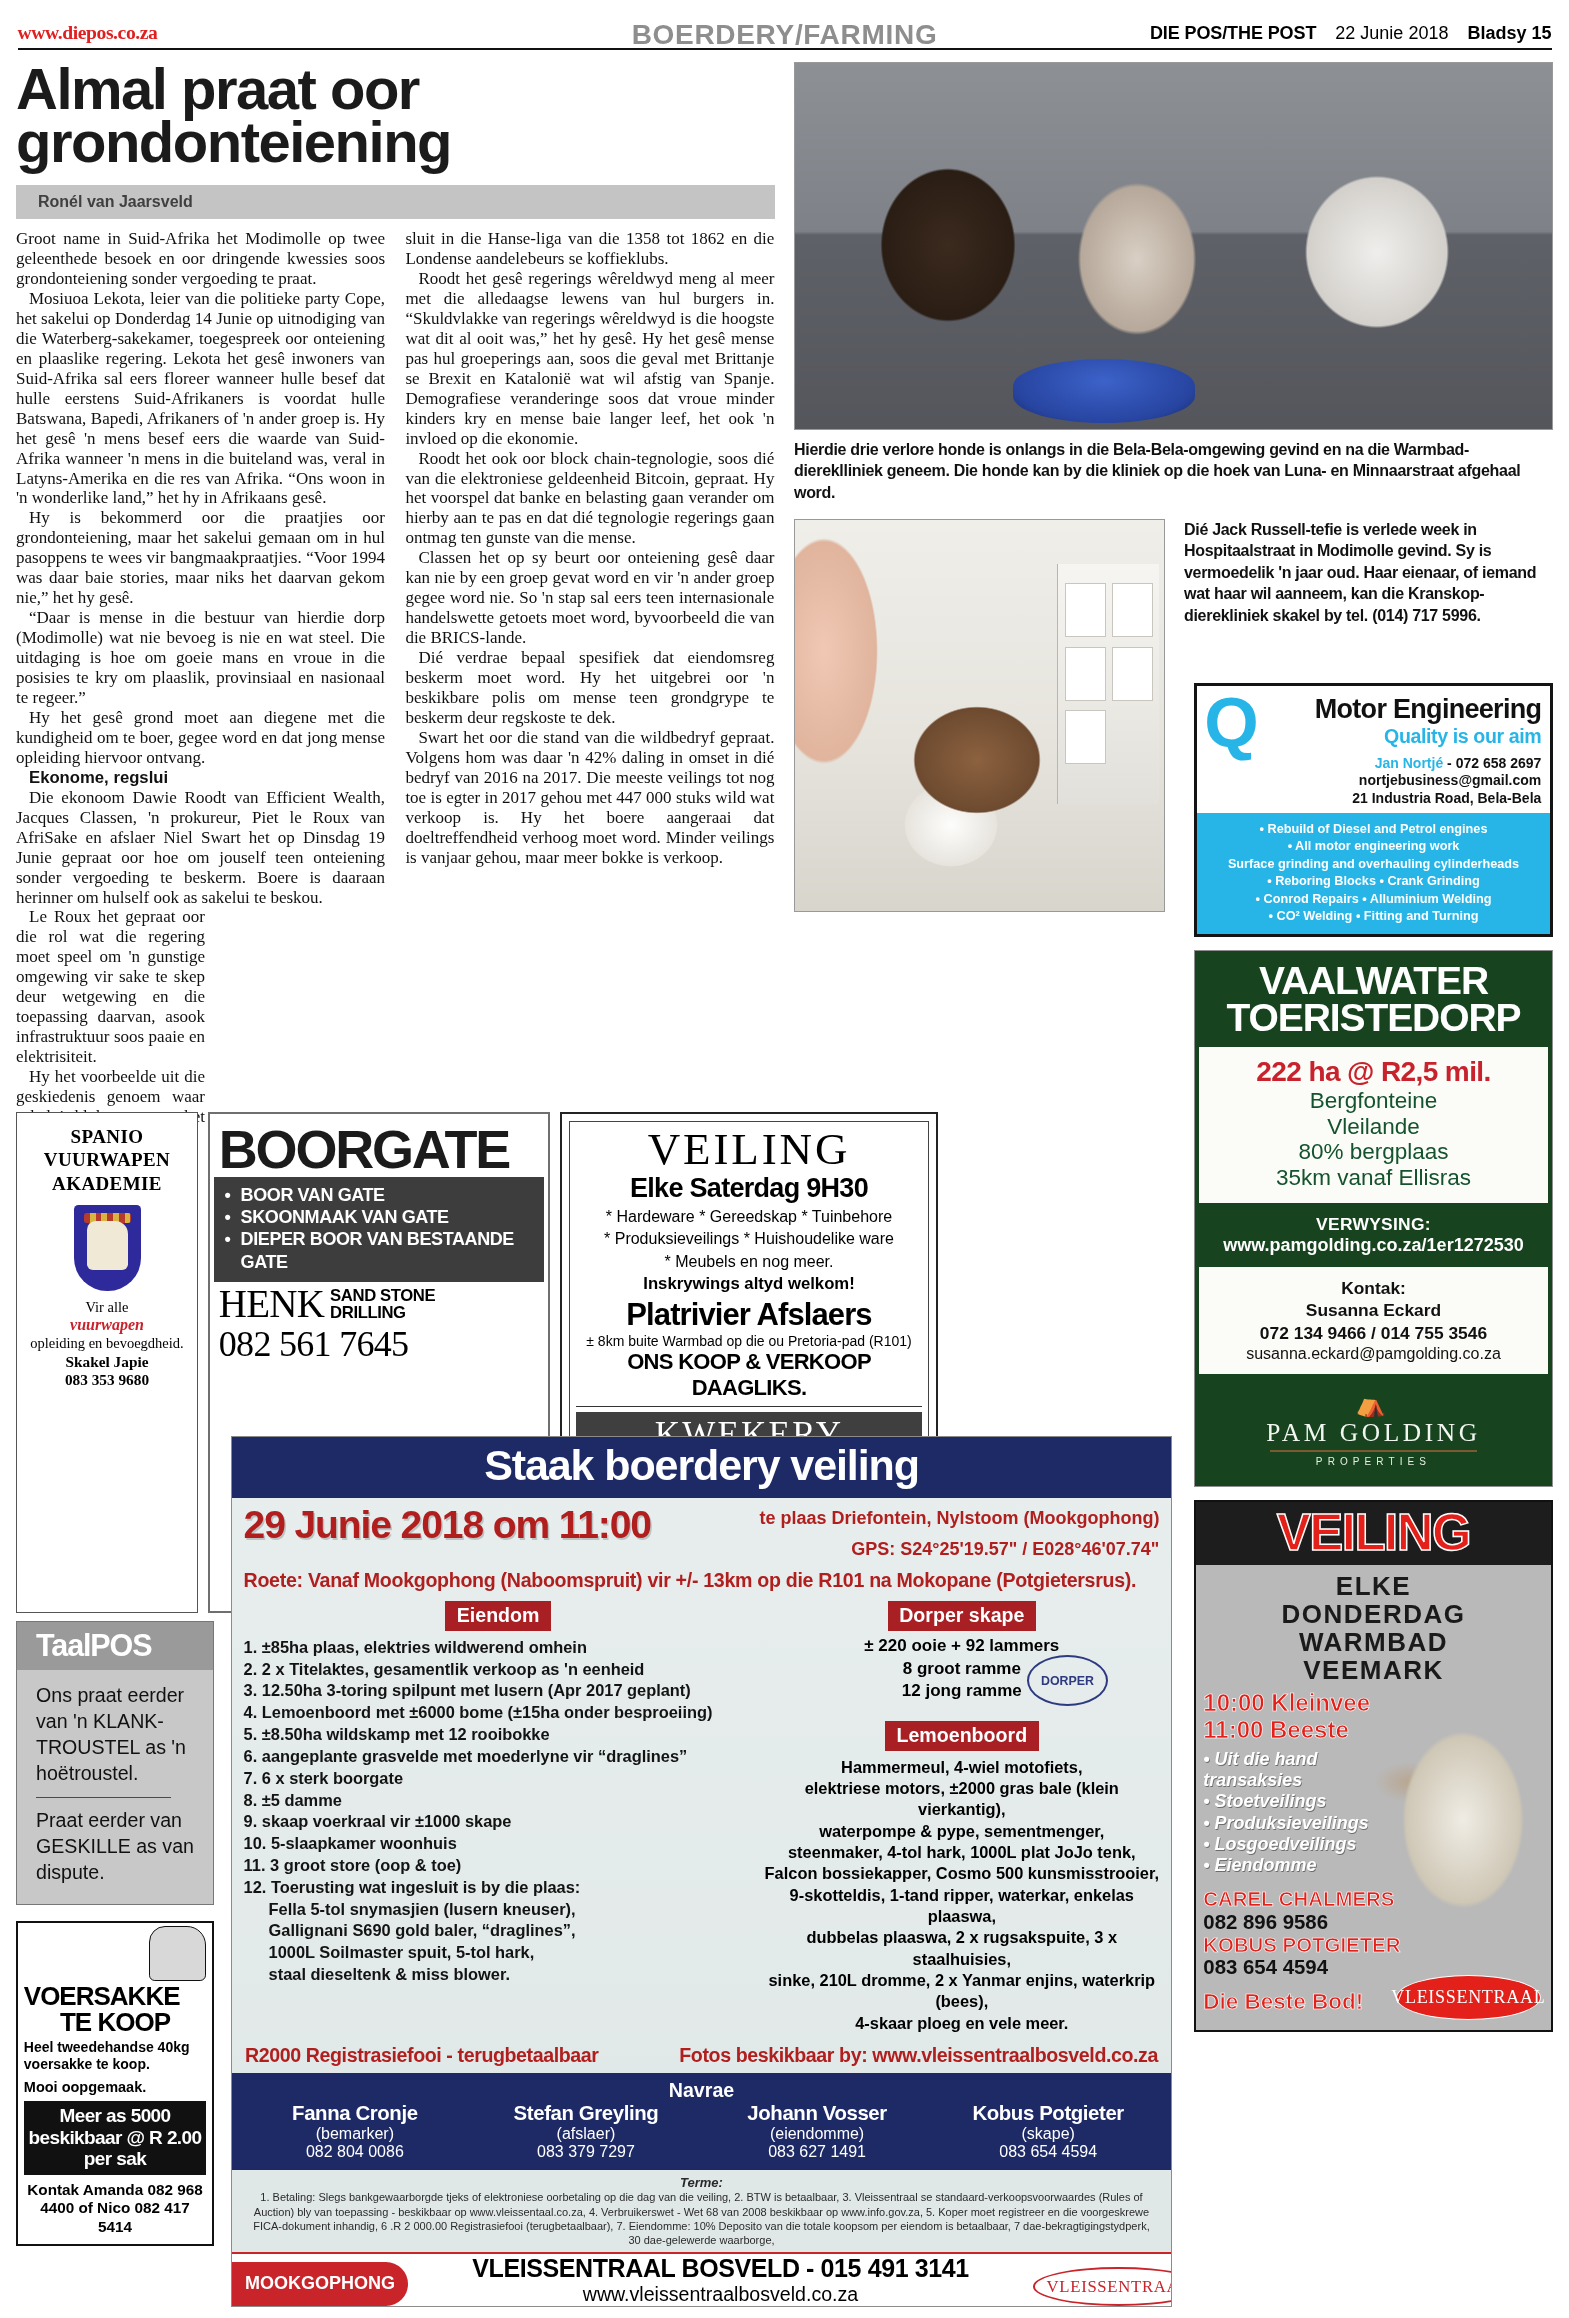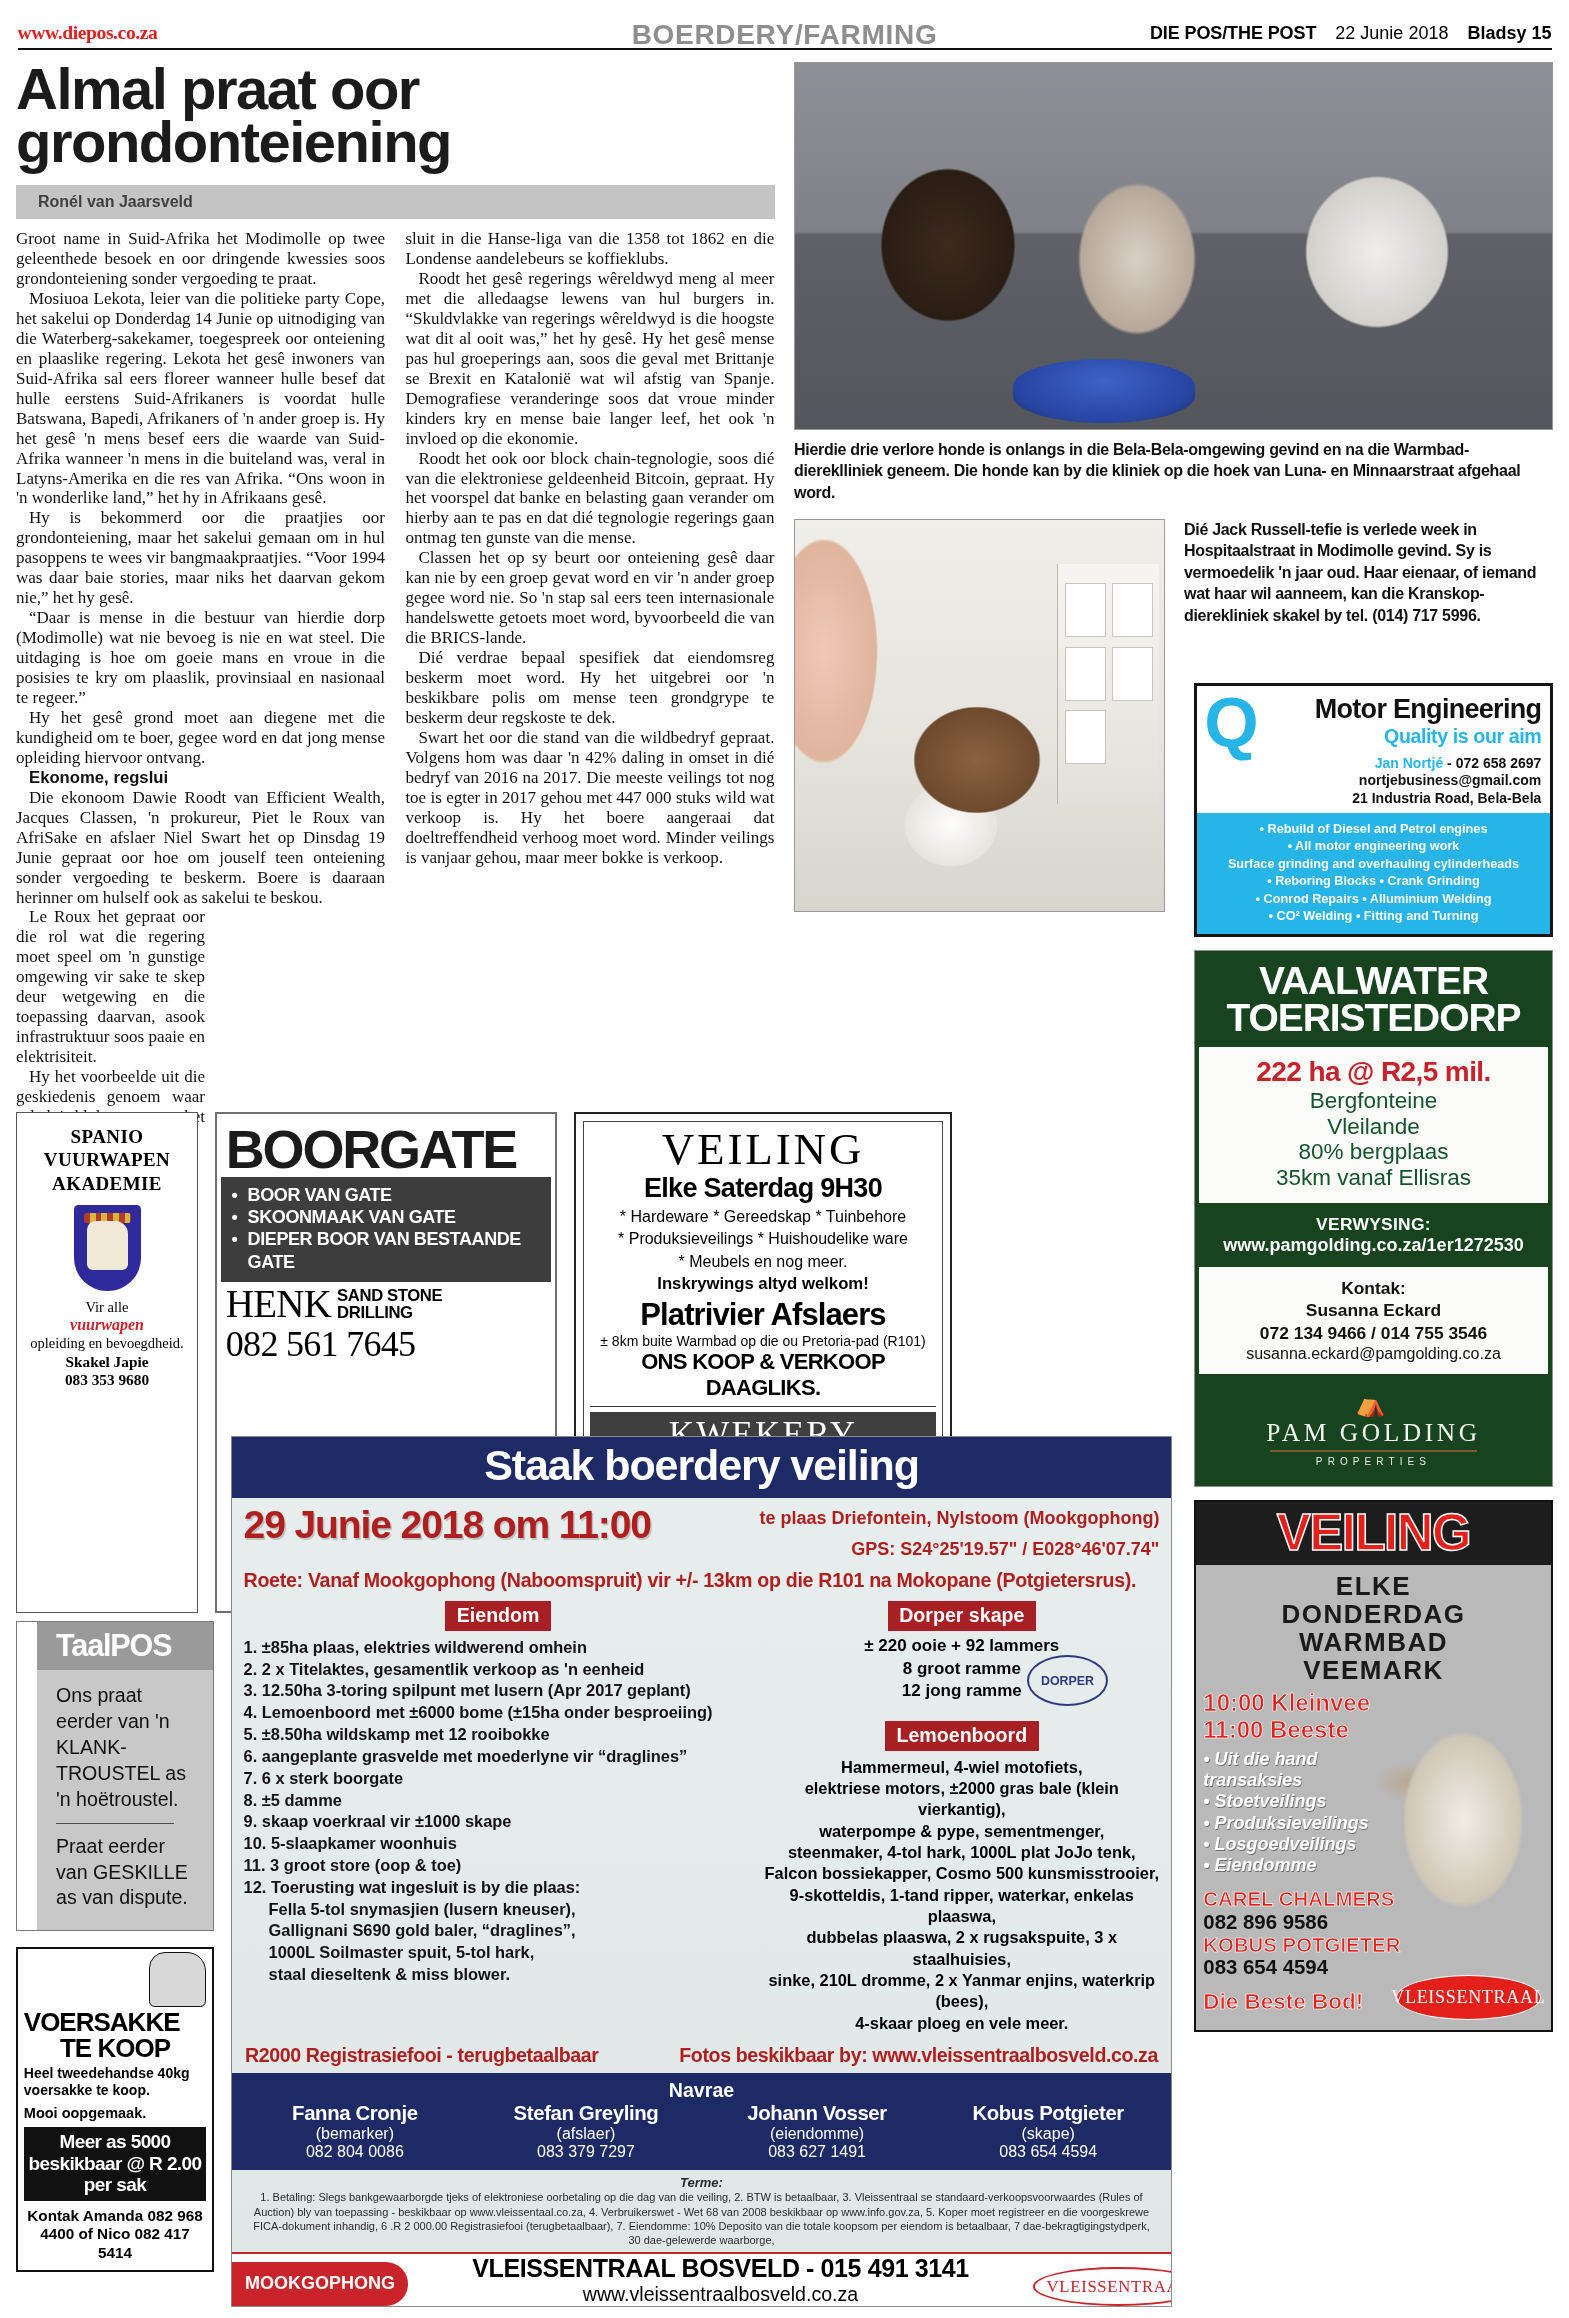--- a/index.html
+++ b/index.html
@@ -132,21 +132,21 @@
              -webkit-text-stroke: 0.7px #fff; }
   .vr-cow { position: absolute; right: -7.3px; top: 124px; width: 211px; height: 291px;
             background: radial-gradient(ellipse 95px 138px at 55% 45%, #efece4 0%, #cfc7b6 60%, rgba(0,0,0,0) 64%),
                         radial-gradient(ellipse 51px 29px at 30% 32%, #b9a68f 0%, rgba(0,0,0,0) 70%); }
   .vl-oval { position: absolute; right: 10.2px; bottom: 10.2px; width: 145px; height: 45px; background: #e32019;
              border-radius: 50%; color: #fff; font-family: "Liberation Serif", serif; font-size: 18px;
              display: flex; align-items: center; justify-content: center; letter-spacing: 0.7px;
              border: 1.5px solid #fff; }
 
   
-  .mid-ads { position: absolute; left: 16px; top: 1112px; width: 1156px; display: flex; gap: 17px; }
+  .mid-ads { position: absolute; left: 16px; top: 1112px; width: 1156px; display: flex; gap: 10px; }
   .ad-spanio { width: 182px; border: 1.5px solid #555; background: #fff; text-align: center;
                padding: 11.6px 5.8px 7.3px 5.8px; font-family: "Liberation Serif", serif; }
   .sp-t { font-size: 19px; font-weight: bold; letter-spacing: 0.4px; line-height: 1.25; }
   .shield { width: 67px; height: 86px; margin: 8.7px auto 7.3px auto; background: #2e2a9c;
             border-radius: 4.4px 4.4px 33px 33px; position: relative; overflow: hidden; }
   .shield .helm { position: absolute; left: 13px; top: 16px; width: 41px; height: 49px;
                   background: #efe9d5; border-radius: 8.7px 13px 5.8px 5.8px; }
   .shield .band { position: absolute; left: 10.2px; top: 8.7px; width: 47px; height: 9.5px;
                   background: repeating-linear-gradient(90deg,#b63b2c 0 5.8px,#d9b441 5.8px 11.6px); border-radius: 2.9px; }
   .sp-s { font-size: 14.5px; line-height: 1.28; }
@@ -222,21 +222,21 @@
   .ba-foot-m { flex: 1; text-align: center; }
   .ba-foot-t { font-size: 25px; font-weight: bold; letter-spacing: -0.4px; }
   .ba-foot-u { font-size: 19.6px; }
   .ba-foot-r { width: 138px; text-align: center; }
   .vs-oval { display: inline-block; border: 2.2px solid #c8242a; border-radius: 50%;
              padding: 7.3px 11.6px; color: #c8242a; font-family: "Liberation Serif", serif;
              font-size: 16.7px; letter-spacing: 0.7px; }
 
   
   .leftrail { position: absolute; left: 16px; top: 1621px; width: 198px; }
-  .tp-box { border: 0.7px solid #777; padding-left: 20px; }
+  .tp-box { border: 0.7px solid #777; }
   .tp-head { background: #9a9a9a; color: #fff; font-size: 30.5px; font-weight: bold;
              letter-spacing: -1.1px; padding: 5.8px 0 7.3px 19px; }
   .tp-body { background: #c8c8c8; padding: 13px 16px 19px 19px; font-size: 19.6px; line-height: 1.32; color: #111; }
   .tp-rule { border-top: 1.5px solid #4a4a4a; margin: 10.2px 0 10.2px 0; width: 84%; }
   .vk-box { border: 2.2px solid #111; margin-top: 16px; padding: 5.8px 5.8px 7.3px 5.8px; }
   .vk-t1 { font-size: 26px; font-weight: bold; letter-spacing: -1px; line-height: 1; }
   .vk-t2 { font-size: 26px; font-weight: bold; letter-spacing: -1px; line-height: 1; text-align: center; }
   .vk-sub { font-size: 14px; font-weight: bold; line-height: 1.22; margin-top: 4.4px; }
   .vk-mooi { font-size: 14.5px; font-weight: bold; margin-top: 5.8px; }
   .vk-black { background: #111; color: #fff; text-align: center; font-weight: bold;

